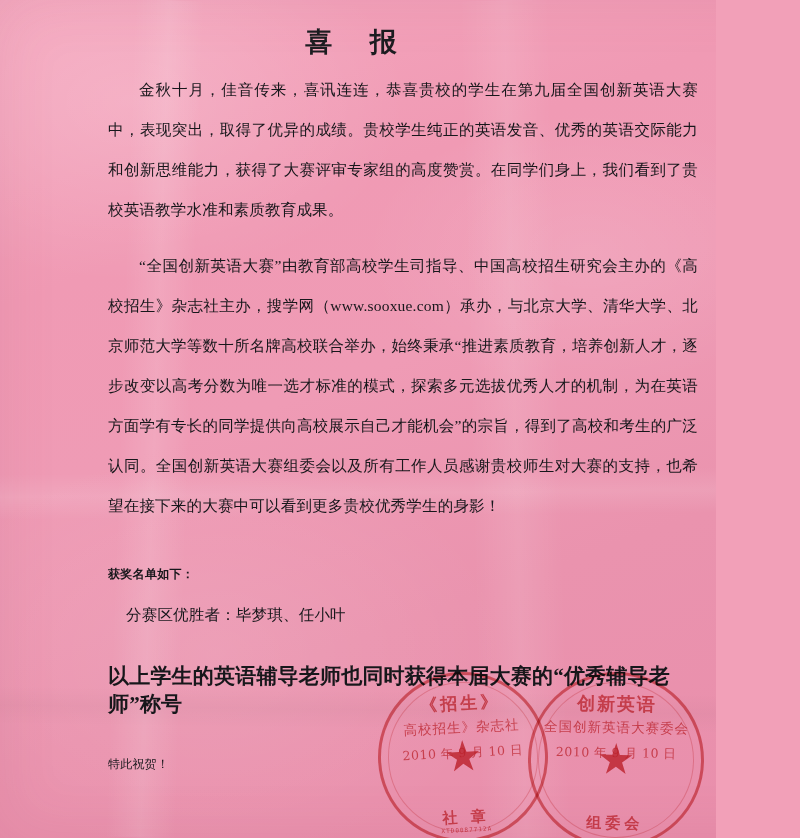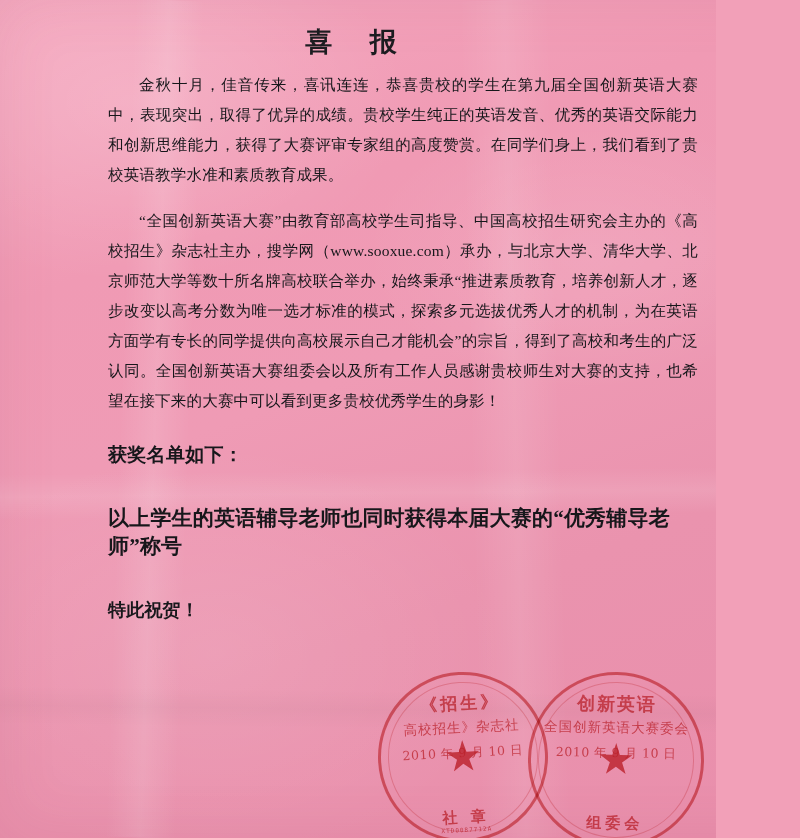--- a/index.html
+++ b/index.html
@@ -66,52 +66,52 @@
 
   .salutation {
     font-size: 16.5px;
     font-weight: bold;
     margin-bottom: 12px;
     letter-spacing: .3px;
   }
 
   p.body-para {
     font-size: 15.5px;
-    line-height: 30px;
+    line-height: 40px;
     margin: 0 0 16px 0;
     text-align: justify;
     text-justify: inter-ideograph;
     text-indent: 2em;
     letter-spacing: .2px;
   }
   p.body-para.p2 { }
 
   .section-head {
-    font-size: 19px;
-    font-weight: bold;
-    margin: 26px 0 0 0;
+    font-size: 12px;
+    font-weight: bold;
+    margin: 40px 0 0 0;
     letter-spacing: .3px;
   }
 
   .winner-line {
     font-size: 15.5px;
     margin: 22px 0 0 18px;
     letter-spacing: .2px;
   }
 
   .note-line {
     font-size: 21px;
     font-weight: bold;
     margin: 36px 0 0 0;
     letter-spacing: .2px;
   }
 
   .closing-line {
-    font-size: 18px;
-    font-weight: bold;
+    font-size: 12px;
+    font-weight: normal;
     margin: 38px 0 0 0;
     letter-spacing: .2px;
   }
 
   
   .stamp {
     position: absolute;
     border-radius: 50%;
     border: 3px solid rgba(200,35,40,0.62);
     color: rgba(198,32,38,0.72);
@@ -211,20 +211,21 @@
 
   <div class="content">
 
 
     <p class="body-para p1">金秋十月，佳音传来，喜讯连连，恭喜贵校的学生在第九届全国创新英语大赛中，表现突出，取得了优异的成绩。贵校学生纯正的英语发音、优秀的英语交际能力和创新思维能力，获得了大赛评审专家组的高度赞赏。在同学们身上，我们看到了贵校英语教学水准和素质教育成果。</p>
 
     <p class="body-para p2">“全国创新英语大赛”由教育部高校学生司指导、中国高校招生研究会主办的《高校招生》杂志社主办，搜学网（www.sooxue.com）承办，与北京大学、清华大学、北京师范大学等数十所名牌高校联合举办，始终秉承“推进素质教育，培养创新人才，逐步改变以高考分数为唯一选才标准的模式，探索多元选拔优秀人才的机制，为在英语方面学有专长的同学提供向高校展示自己才能机会”的宗旨，得到了高校和考生的广泛认同。全国创新英语大赛组委会以及所有工作人员感谢贵校师生对大赛的支持，也希望在接下来的大赛中可以看到更多贵校优秀学生的身影！</p>
 
     <div class="section-head">获奖名单如下：</div>
 
+    <div class="winner-line">分赛区优胜者：毕梦琪、任小叶</div>
 
     <div class="note-line">以上学生的英语辅导老师也同时获得本届大赛的“优秀辅导老师”称号</div>
 
     <div class="closing-line">特此祝贺！</div>
 
   </div>
 
   <div class="stamp" id="stamp-left">
     <div class="ring-inner"></div>
     <div class="arc-top">《招生》</div>

